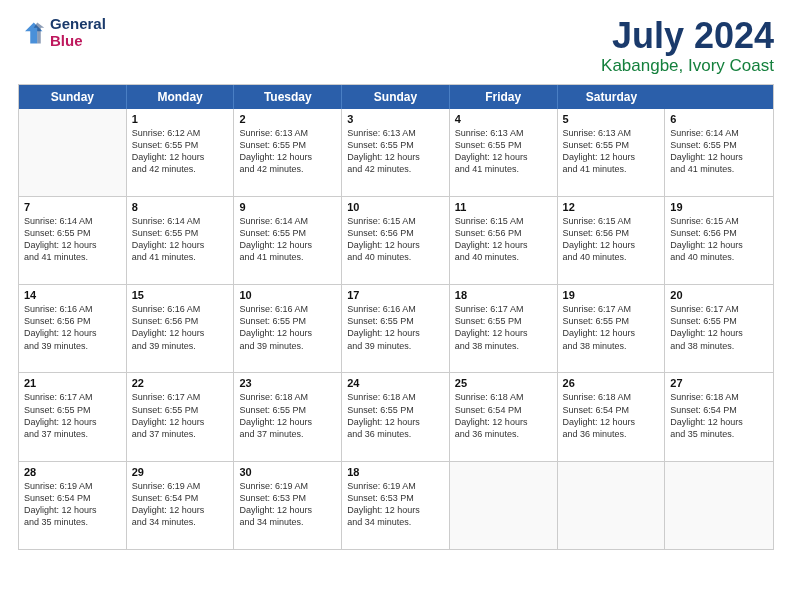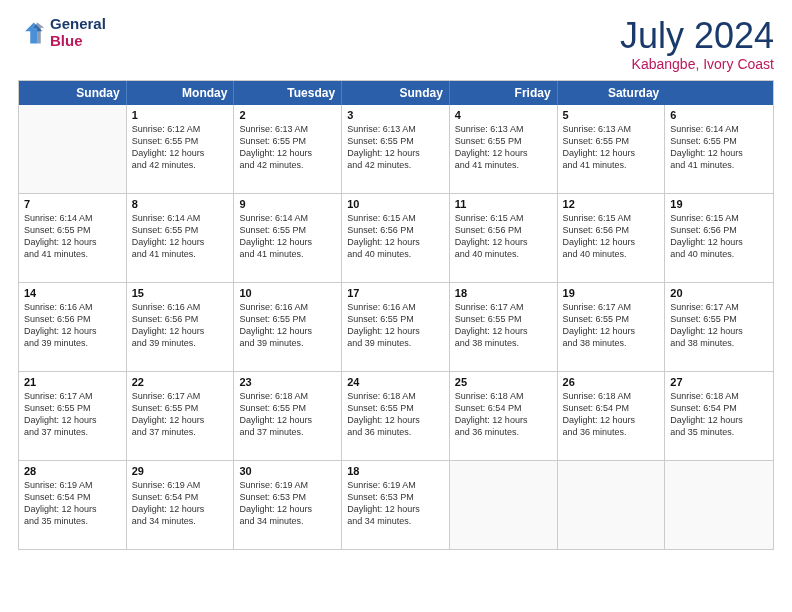--- a/index.html
+++ b/index.html
@@ -36,45 +36,45 @@
     }
     .logo-icon {
       width: 28px;
       height: 28px;
     }
     .title-block {
       text-align: right;
     }
     .main-title {
       font-size: 36px;
-      font-weight: normal;
+      font-weight: bold;
       color: #1a3a6b;
       line-height: 1.1;
     }
     .subtitle {
-      font-size: 14px;
-      color: #be185d;
+      font-size: 17px;
+      color: #15803d;
     }
     .calendar {
       flex: 1;
       display: flex;
       flex-direction: column;
       border: 1px solid #ccc;
     }
     .cal-header-row {
       display: grid;
       grid-template-columns: repeat(7, 1fr);
       background: #2b5faa;
     }
     .cal-header-cell {
       color: #fff;
       font-weight: bold;
       font-size: 12px;
       padding: 5px 6px;
-      text-align: right;
+      text-align: center;
       border-right: 1px solid #4a7fc4;
     }
     .cal-header-cell:last-child { border-right: none; }
     .cal-body {
       flex: 1;
       display: flex;
       flex-direction: column;
     }
     .cal-week {
       display: grid;

